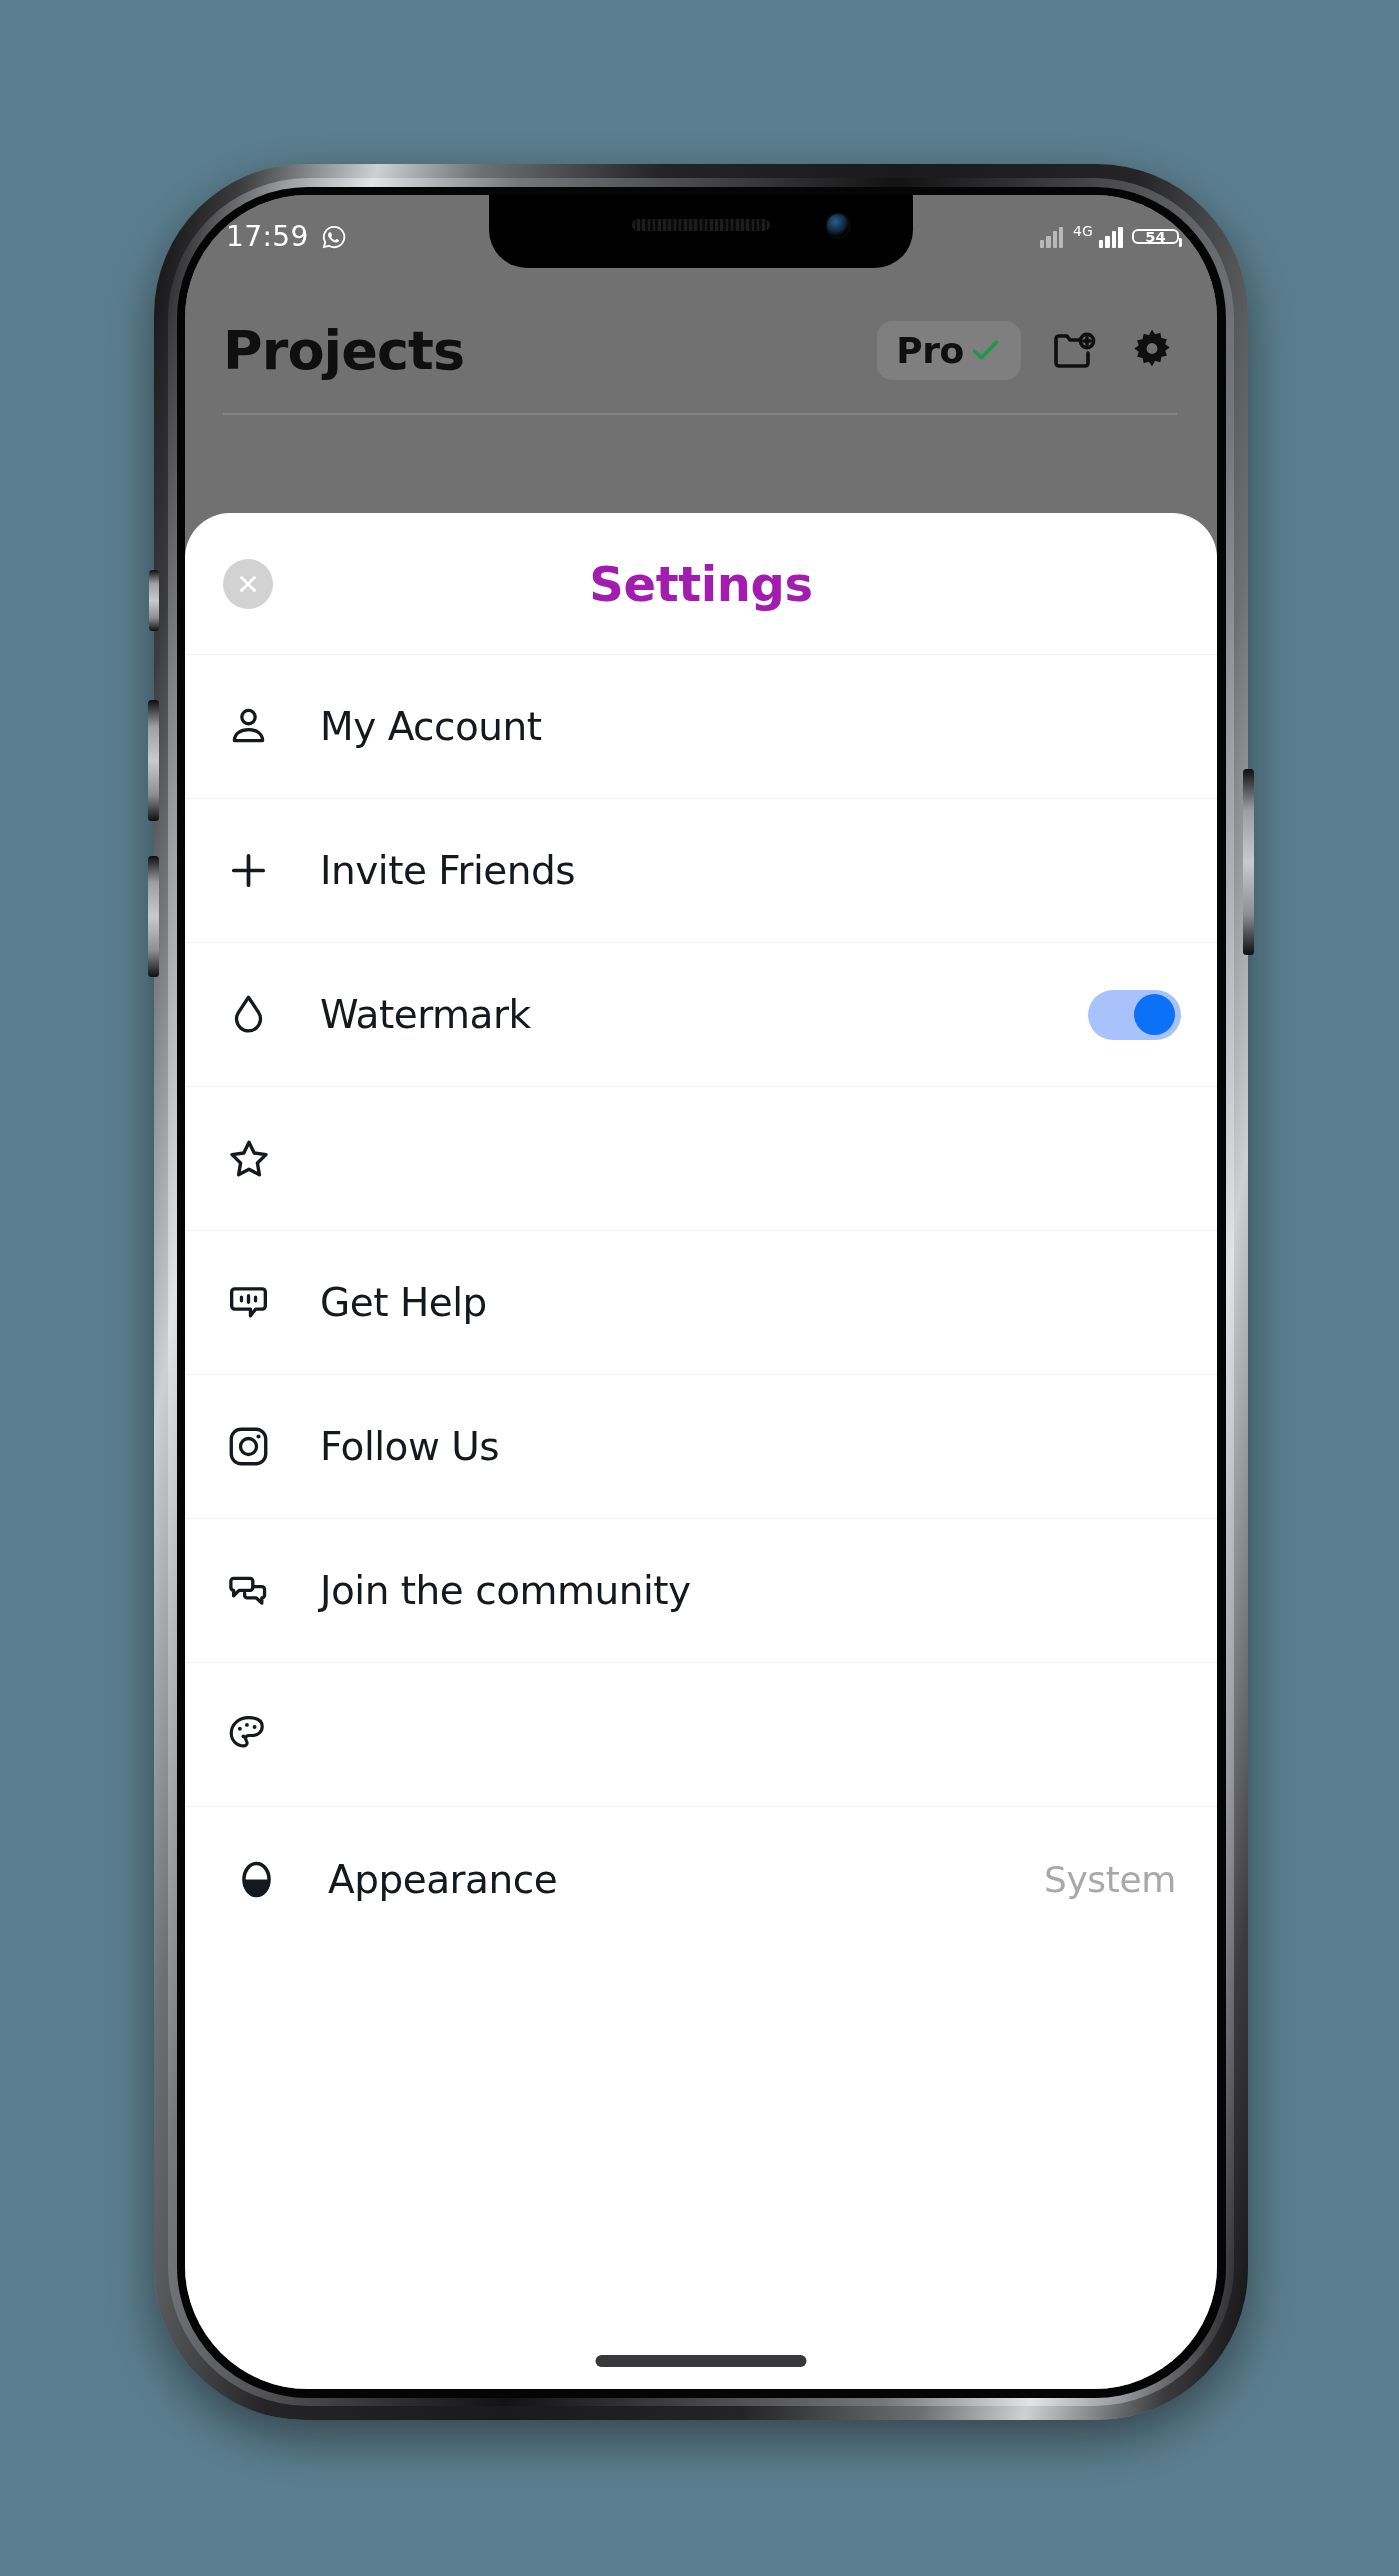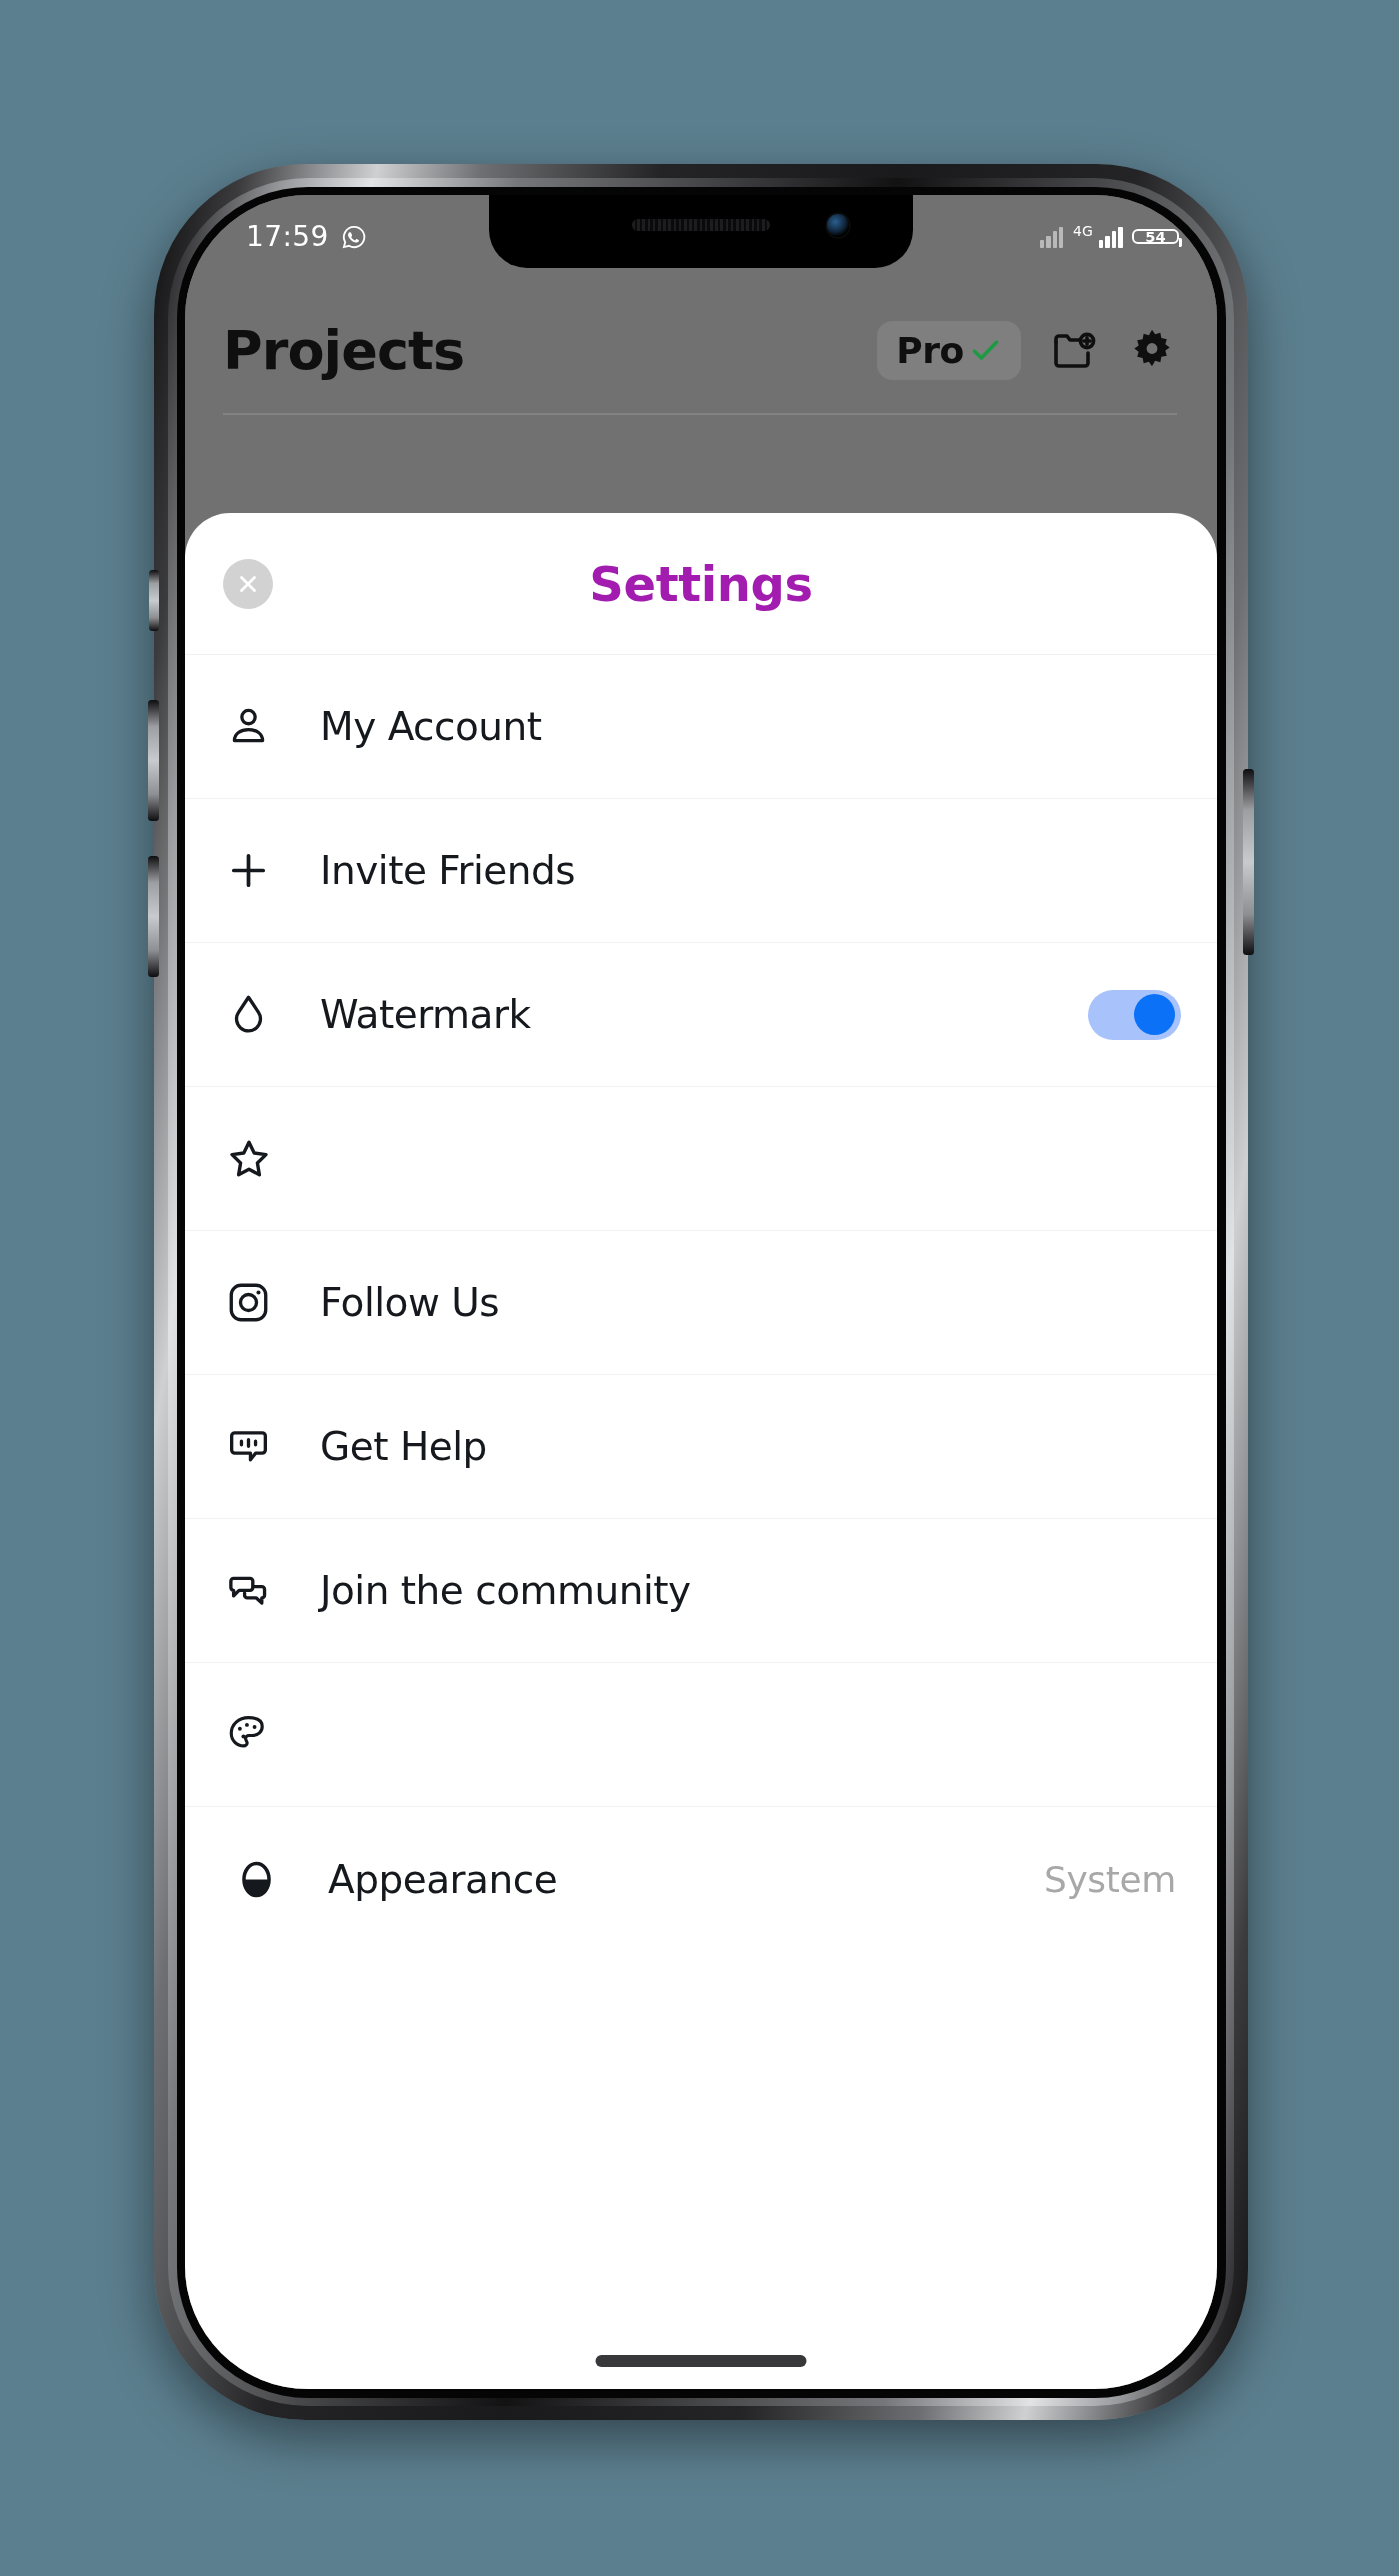--- a/index.html
+++ b/index.html
@@ -113,21 +113,21 @@
     position: absolute;
     top: 0; left: 0; right: 0;
     height: 83px;
     display: flex;
     align-items: center;
     justify-content: space-between;
     padding: 0 38px 0 41px;
     color: #fff;
     z-index: 7;
   }
-  #status-left { display: flex; align-items: center; gap: 12px; margin-left: 20px; }
+  #status-left { display: flex; align-items: center; gap: 12px; }
   #status-time {
     font-family: "DejaVu Sans", sans-serif;
     font-size: 28px;
     font-weight: 500;
     letter-spacing: 0.4px;
   }
   #status-right { display: flex; align-items: center; gap: 9.5px; }
   .sig-bars { display: flex; align-items: flex-end; gap: 2.2px; height: 22.5px; }
   .sig-bars i { display: block; width: 4.3px; background: #fff; border-radius: 0.9px; }
   .dim i { background: #b9b9b9; }
@@ -447,36 +447,36 @@
           <span class="row-icon">
             <svg width="48" height="48" viewBox="0 0 24 24" fill="none" stroke="#15181c" stroke-width="1.7" stroke-linecap="round" stroke-linejoin="round">
               <path d="M12 3.6l2.6 5.4 5.9.8-4.3 4.2 1 5.9-5.2-2.8-5.2 2.8 1-5.9L3.5 9.8l5.9-.8z"></path>
             </svg>
           </span>
         </div>
 
         <div class="settings-row">
           <span class="row-icon">
             <svg width="47" height="47" viewBox="0 0 24 24" fill="none" stroke="#15181c" stroke-width="1.7" stroke-linecap="round" stroke-linejoin="round">
+              <path d="M3.4 6.6A1.6 1.6 0 0 1 5 5h14a1.6 1.6 0 0 1 1.6 1.6v7.2A1.6 1.6 0 0 1 19 15.4h-3.4l-2.6 3.4v-3.4H5a1.6 1.6 0 0 1-1.6-1.6z"></path>
+              <path d="M8.4 9.3v1.8M12 8.5v3.4M15.6 9.3v1.8"></path>
+            </svg>
+          </span>
+          <span class="row-label">Get Help</span>
+        </div>
+
+        <div class="settings-row">
+          <span class="row-icon">
+            <svg width="47" height="47" viewBox="0 0 24 24" fill="none" stroke="#15181c" stroke-width="1.7" stroke-linecap="round" stroke-linejoin="round">
               <rect x="3.2" y="3.2" width="17.6" height="17.6" rx="5"></rect>
               <circle cx="12" cy="12" r="4.1"></circle>
               <circle cx="17.1" cy="6.9" r="1.05" fill="#15181c" stroke="none"></circle>
             </svg>
           </span>
           <span class="row-label">Follow Us</span>
-        </div>
-
-        <div class="settings-row">
-          <span class="row-icon">
-            <svg width="47" height="47" viewBox="0 0 24 24" fill="none" stroke="#15181c" stroke-width="1.7" stroke-linecap="round" stroke-linejoin="round">
-              <path d="M3.4 6.6A1.6 1.6 0 0 1 5 5h14a1.6 1.6 0 0 1 1.6 1.6v7.2A1.6 1.6 0 0 1 19 15.4h-3.4l-2.6 3.4v-3.4H5a1.6 1.6 0 0 1-1.6-1.6z"></path>
-              <path d="M8.4 9.3v1.8M12 8.5v3.4M15.6 9.3v1.8"></path>
-            </svg>
-          </span>
-          <span class="row-label">Get Help</span>
         </div>
 
         <div class="settings-row">
           <span class="row-icon">
             <svg width="47" height="47" viewBox="0 0 24 24" fill="none" stroke="#15181c" stroke-width="1.7" stroke-linecap="round" stroke-linejoin="round">
               <path d="M3 7.2A1.4 1.4 0 0 1 4.4 5.8h8.4a1.4 1.4 0 0 1 1.4 1.4v3.3a1.4 1.4 0 0 1-1.4 1.4H7.2L4.4 14.7v-2.8A1.4 1.4 0 0 1 3 10.5z"></path>
               <path d="M10 13.3v1.1a1.4 1.4 0 0 0 1.4 1.4h4.6l2.8 2.6v-2.6a1.4 1.4 0 0 0 1.4-1.4v-3a1.4 1.4 0 0 0-1.4-1.4h-4.4"></path>
             </svg>
           </span>
           <span class="row-label">Join the community</span>

